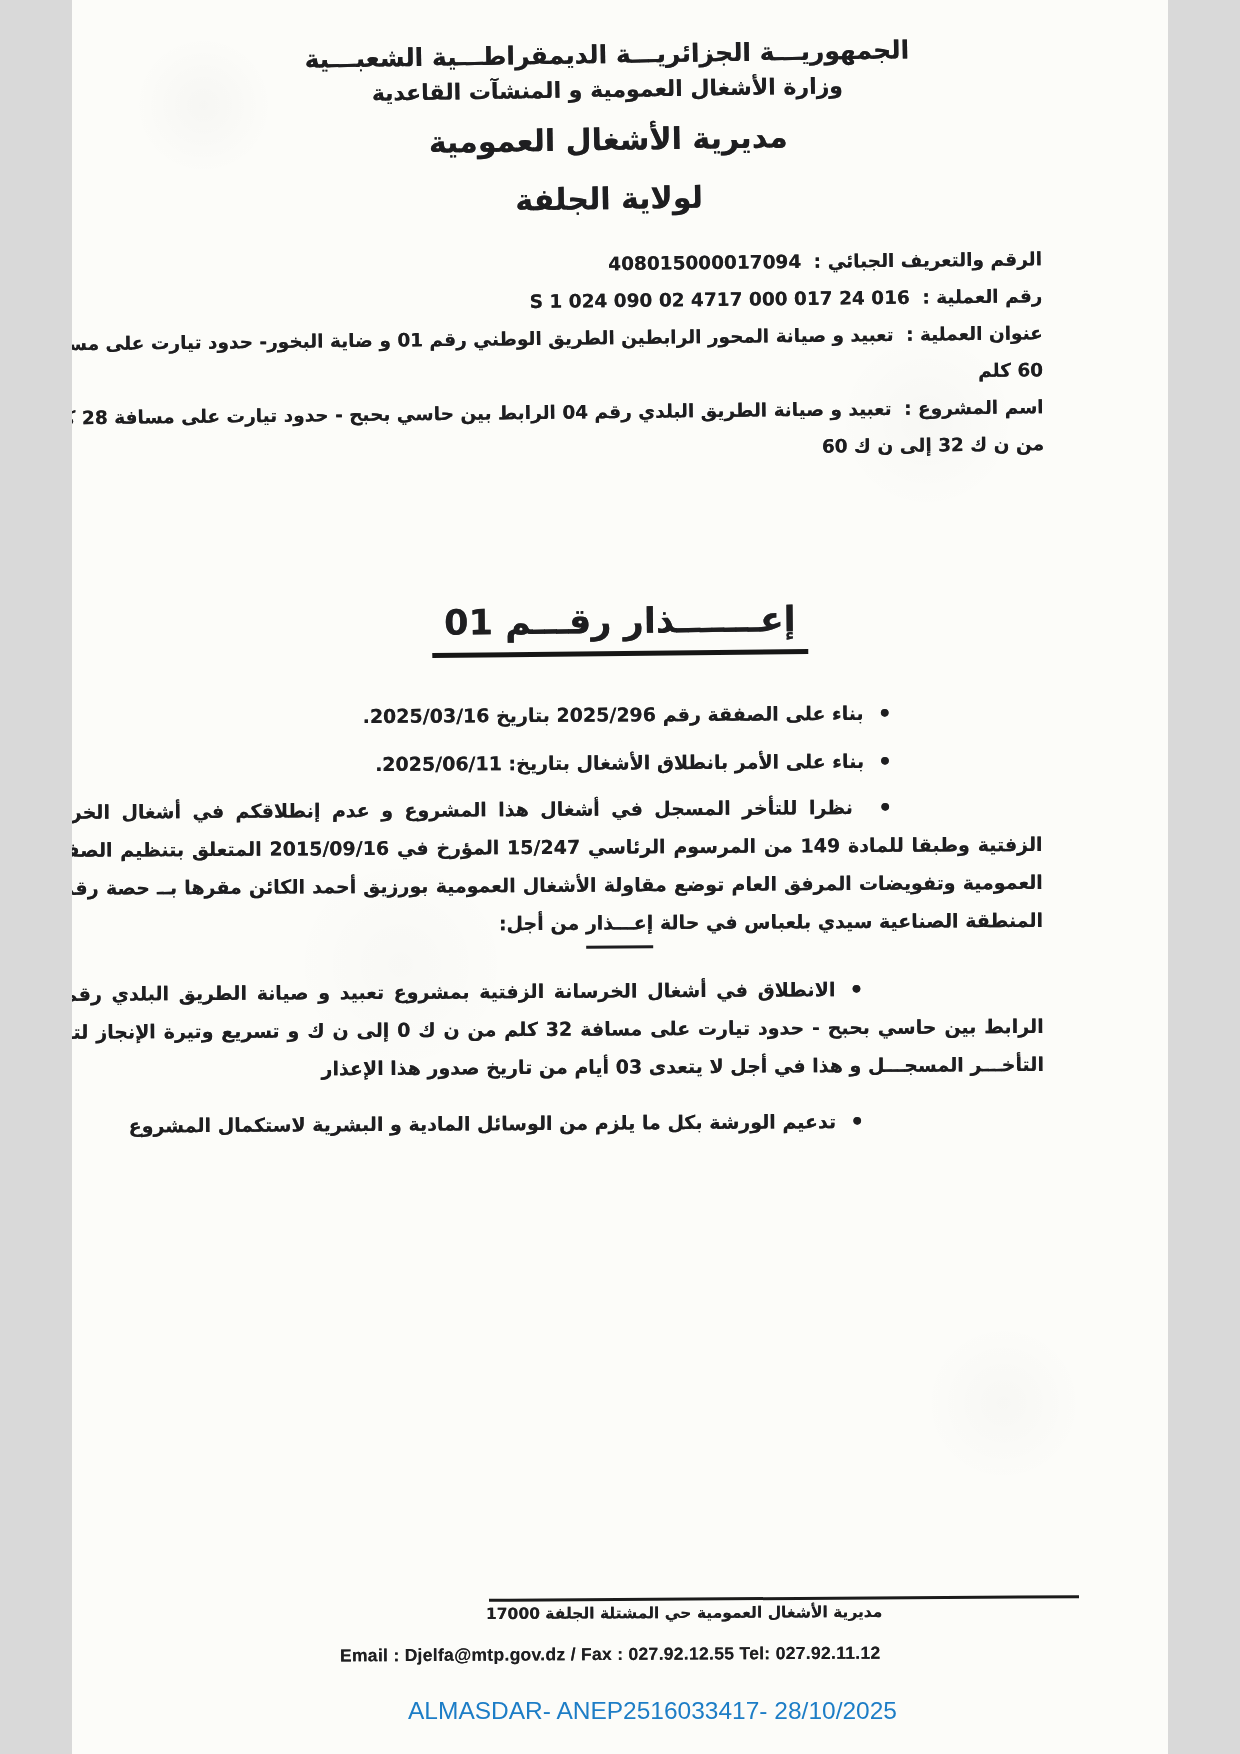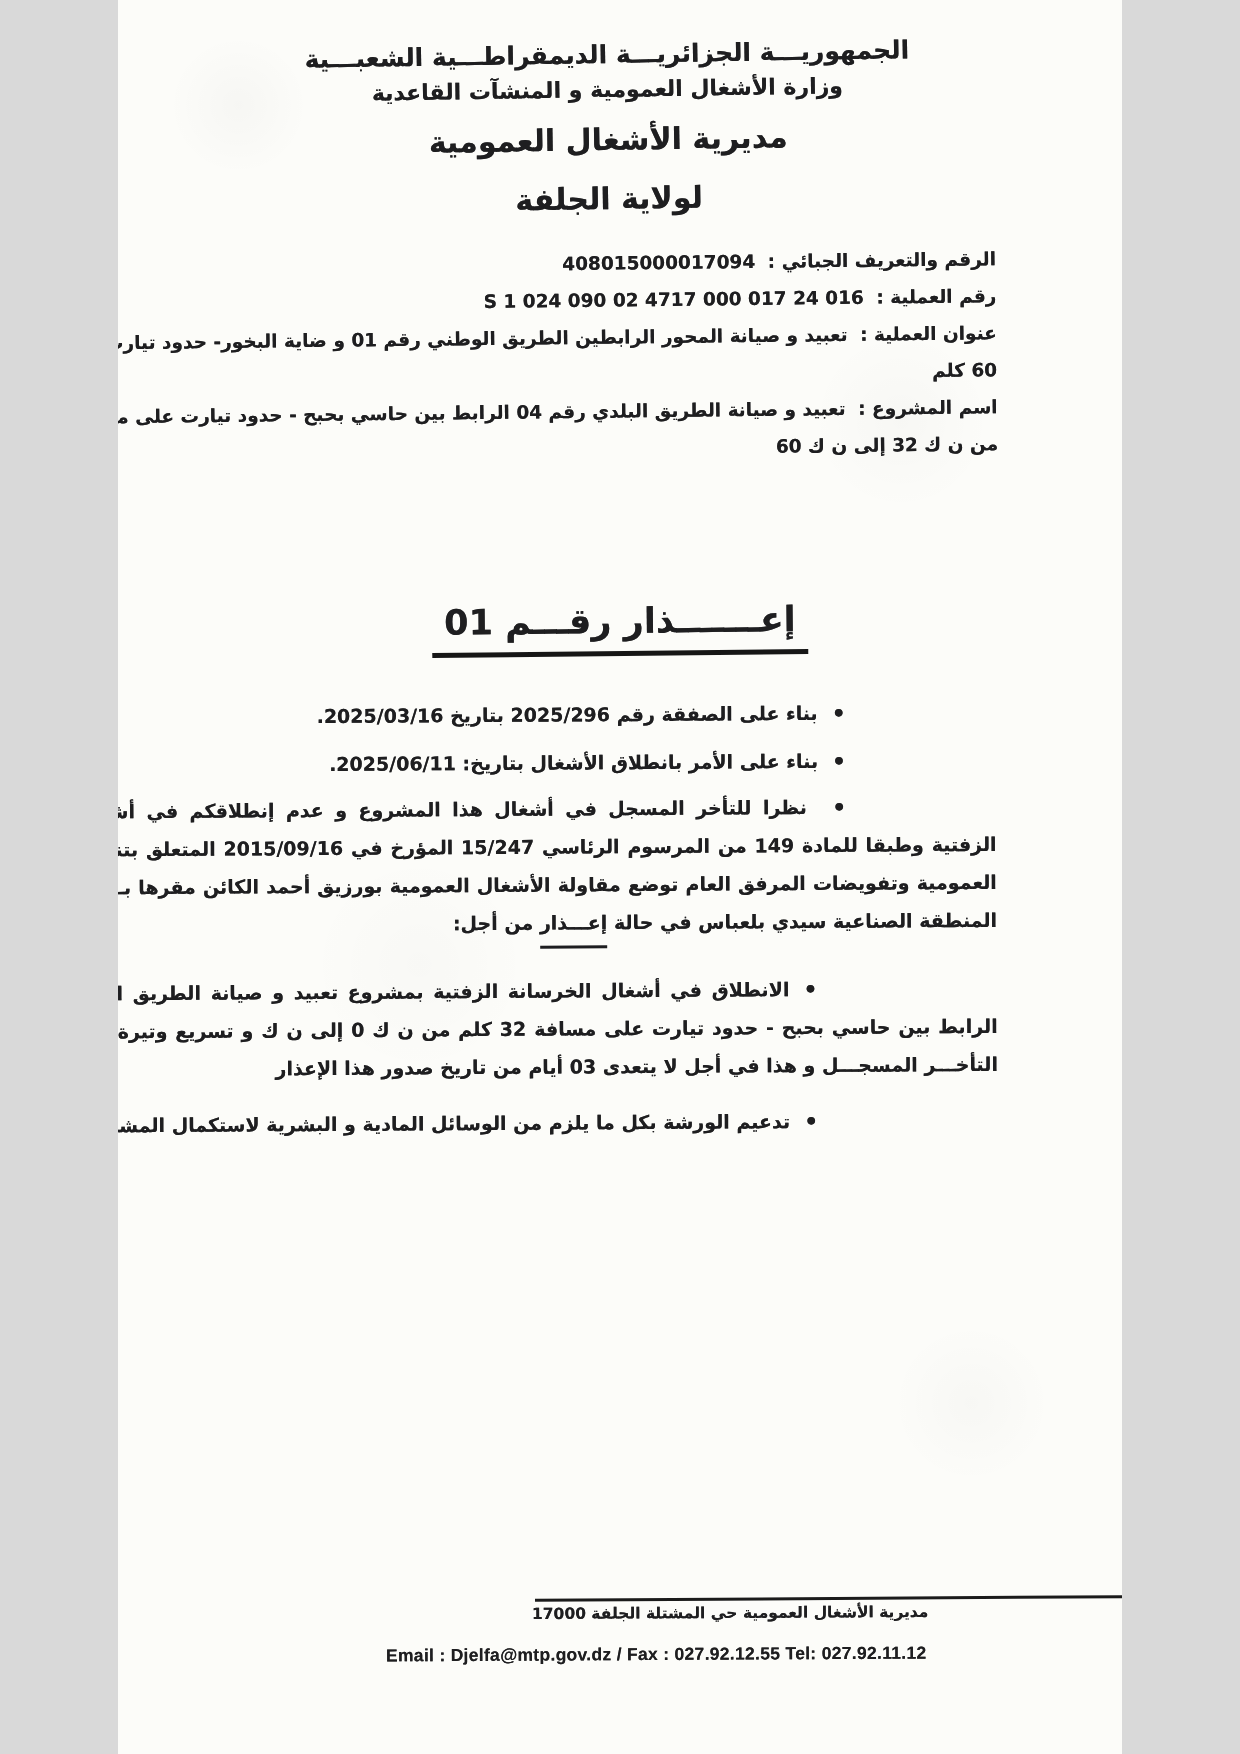--- a/index.html
+++ b/index.html
@@ -1,20 +1,20 @@
 <!DOCTYPE html>
 <html lang="ar"><head>
 <meta charset="utf-8">
 <style>
   * { margin:0; padding:0; box-sizing:border-box; }
   html,body { width:1240px; }
   body { background:#d9d9d9; font-family:"DejaVu Sans", sans-serif; }
 
   .page {
-    position:relative; width:1004px; height:1754px; margin:0 auto;
+    position:relative; width:1096px; height:1754px; margin:0 auto;
     background:
       radial-gradient(circle at 12% 6%, rgba(0,0,0,0.025), transparent 70px),
       radial-gradient(circle at 78% 24%, rgba(0,0,0,0.018), transparent 90px),
       radial-gradient(circle at 30% 55%, rgba(0,0,0,0.015), transparent 110px),
       radial-gradient(circle at 85% 80%, rgba(0,0,0,0.02), transparent 80px),
       #fcfcf9;
     color:#1e1e20; direction:rtl; overflow:hidden; font-weight:700;
   }
   .ar { text-shadow:0 0 0.6px rgba(25,25,28,0.75); }
 
@@ -113,14 +113,15 @@
     </div>
 
     <div class="demand first">الانطلاق في أشغال الخرسانة الزفتية بمشروع تعبيد و صيانة الطريق البلدي رقم 04 الرابط بين حاسي بحبح - حدود تيارت على مسافة 32 كلم من ن ك 0 إلى ن ك و تسريع وتيرة الإنجاز لتدارك التأخـــر المسجـــل و هذا في أجل لا يتعدى 03 أيام من تاريخ صدور هذا الإعذار</div>
     <div class="demand">تدعيم الورشة بكل ما يلزم من الوسائل المادية و البشرية لاستكمال المشروع</div>
   </section>
 
   <div class="footer-rule"></div>
   <div class="footer-addr ar">مديرية الأشغال العمومية حي المشتلة الجلفة 17000</div>
   <div class="footer-contact">Email : Djelfa@mtp.gov.dz / Fax : 027.92.12.55  Tel: 027.92.11.12</div>
 
+  <div class="anep" style="color: rgb(29, 125, 198);">ALMASDAR- ANEP2516033417- 28/10/2025</div>
 
 </div>
 
 </body></html>

